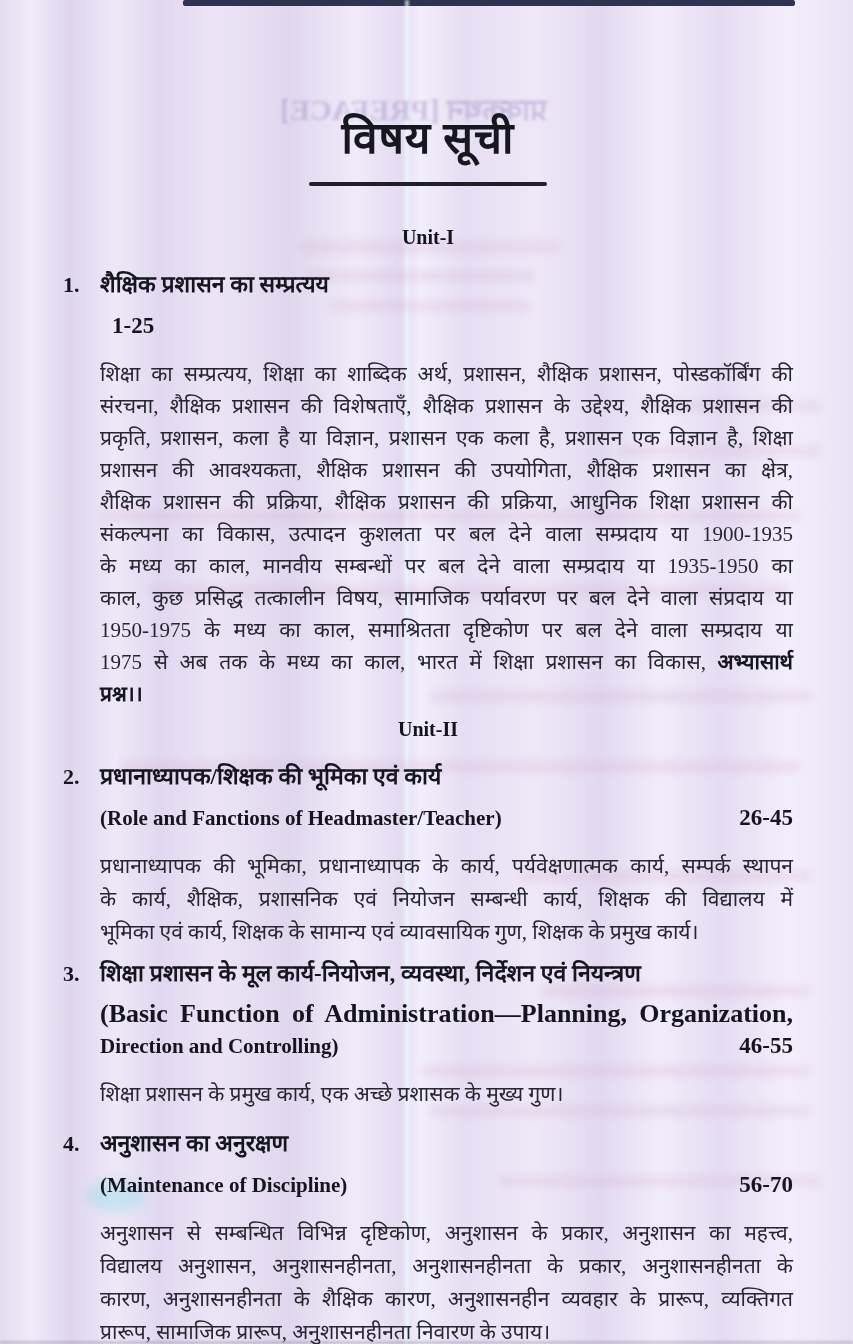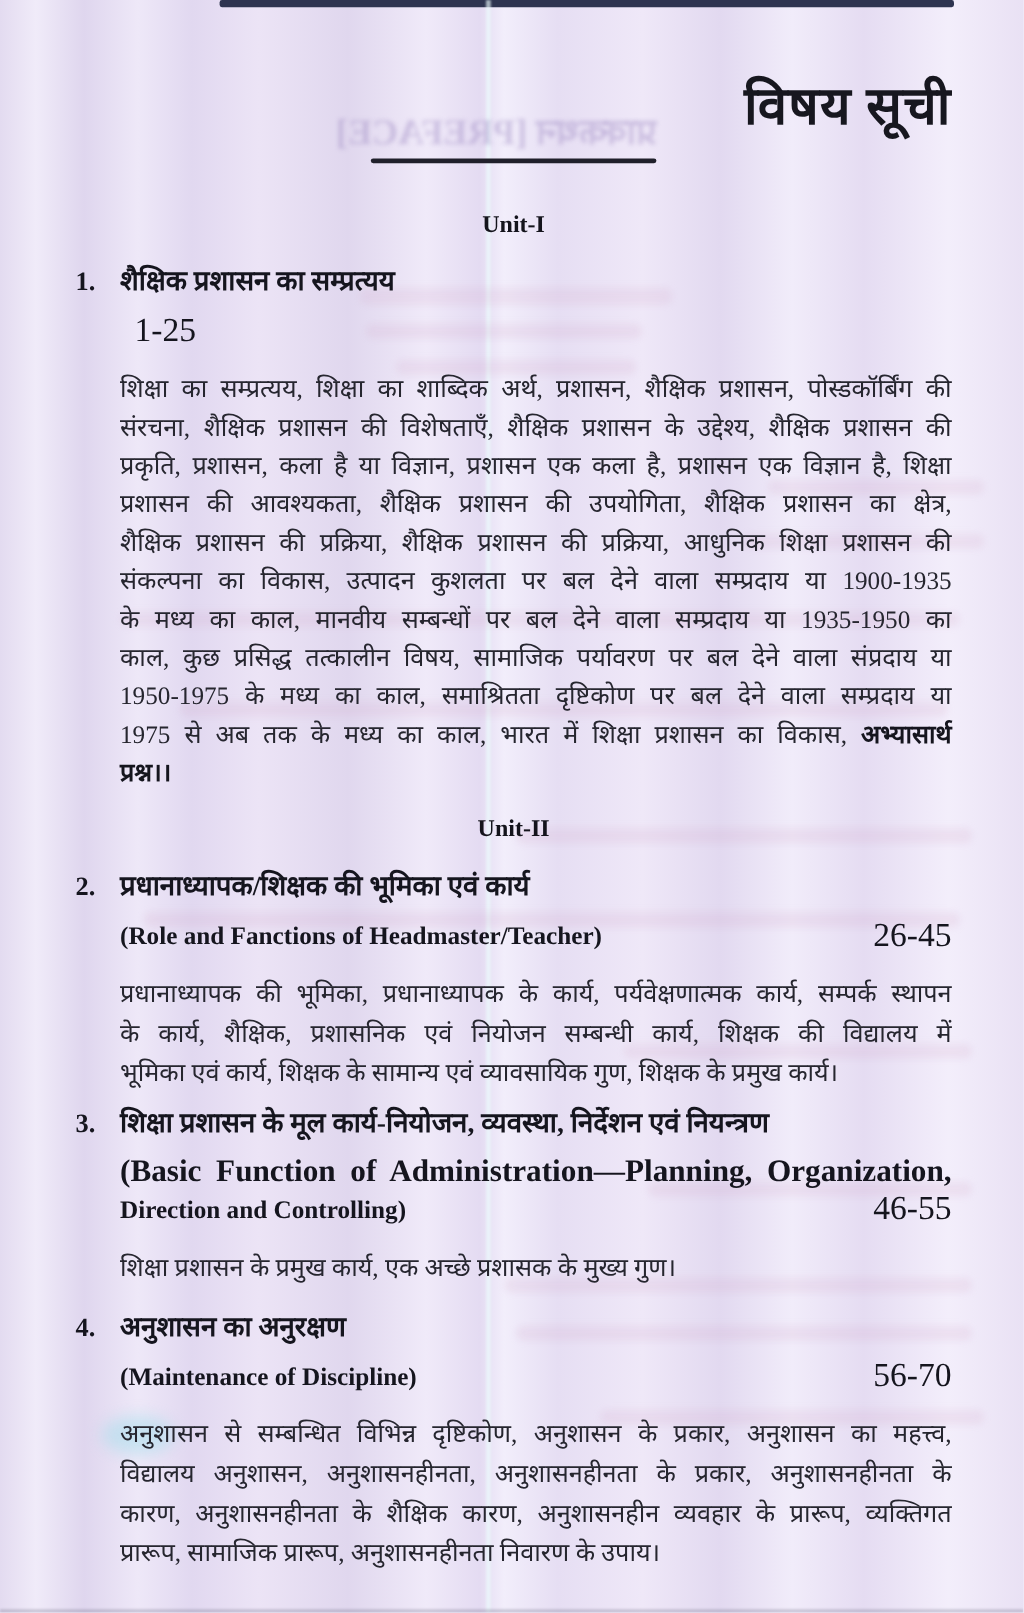--- a/index.html
+++ b/index.html
@@ -25,38 +25,38 @@
   .v-light-line{position:absolute;left:405px;top:0;width:4px;height:100%;
     background:rgba(235,250,252,0.65);filter:blur(1px);}
   .bleed{position:absolute;color:rgba(150,128,188,0.38);font-weight:bold;
     transform:scaleX(-1);filter:blur(1.6px);white-space:nowrap;
     font-family:"Liberation Serif","DejaVu Sans",serif;}
   .smudge{position:absolute;border-radius:6px;filter:blur(3px);}
   .pink{background:rgba(208,158,198,0.17);}
   .cyan{background:rgba(140,220,232,0.38);filter:blur(6px);border-radius:50%;}
   
   .content{position:absolute;left:63px;top:0;width:730px;}
-  .doc-title{margin-top:62px;text-align:right;font-size:44px;line-height:54px;
+  .doc-title{margin-top:112px;text-align:center;font-size:44px;line-height:54px;
     font-weight:bold;color:#17171f;letter-spacing:1px;}
   .title-underline{width:238px;height:4px;background:#20202b;margin:16px auto 0 auto;
     border-radius:2px;}
   .unit-label{text-align:center;font-weight:bold;font-size:20px;line-height:30px;
     color:#14141c;}
   .unit-1{margin-top:36px;}
-  .unit-2{margin-top:16px;}
+  .unit-2{margin-top:4px;}
   .item{margin-top:16px;}
   .item-3{margin-top:8px;}
   .row-hi{display:flex;font-weight:bold;font-size:23px;line-height:34px;color:#15151e;}
   .num{width:37px;flex:0 0 37px;font-size:22px;}
   .hi-title{flex:1;}
   .row-en{display:flex;justify-content:space-between;margin-left:37px;margin-top:8px;
     font-weight:bold;font-size:21px;line-height:32px;color:#15151e;}
   .en-justify{margin-left:37px;margin-top:6px;font-weight:bold;font-size:26px;
     line-height:33px;color:#15151e;text-align:justify;text-align-last:justify;}
-  .pages{font-weight:normal;font-size:28px;white-space:nowrap;padding-left:12px;}
+  .pages{font-weight:bold;font-size:23px;white-space:nowrap;padding-left:12px;}
   .desc{margin-left:37px;margin-top:16px;font-size:21px;color:#26262f;}
   .d1 .dline{line-height:32px;}
   .dline{line-height:33px;text-align:justify;text-align-last:justify;}
   .dline.last{text-align:center;text-align-last:left;}
   .bold-tail{font-weight:bold;color:#15151e;}
 </style>
 </head>
 <body>
 
 <div class="page">

